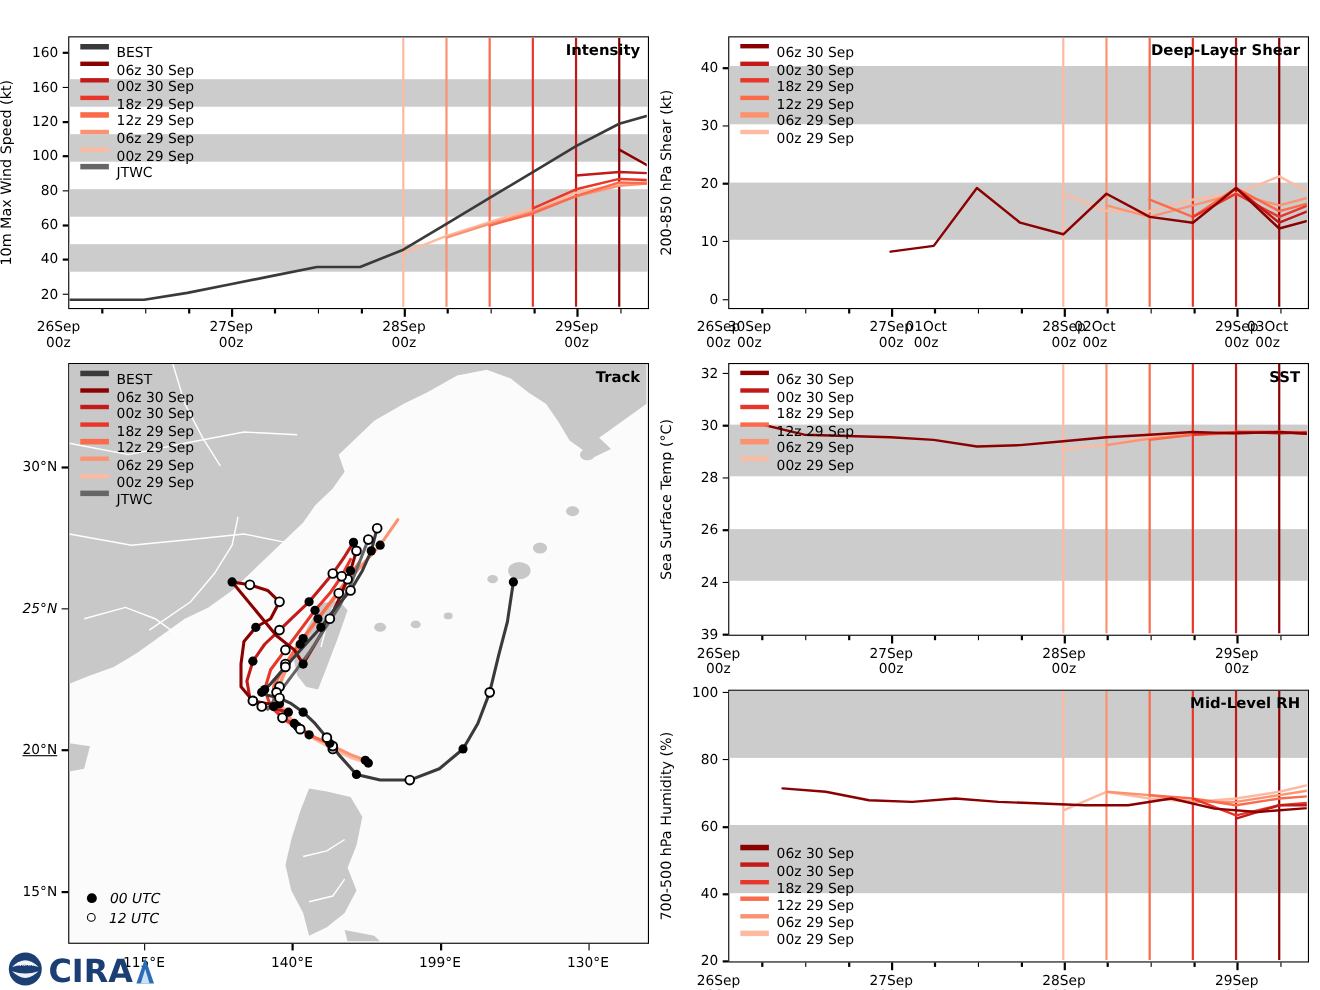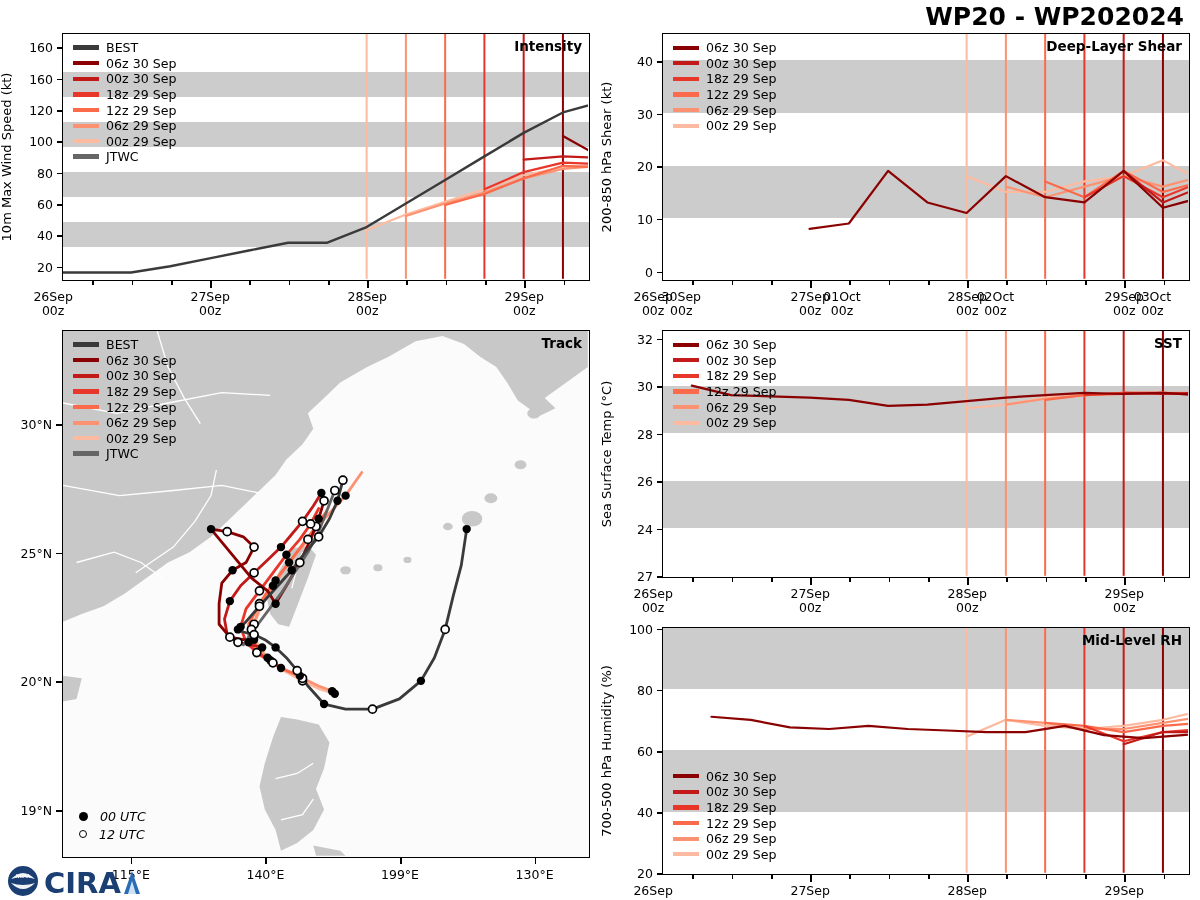--- a/index.html
+++ b/index.html
@@ -48,39 +48,38 @@
   .xtick {
     position: absolute; text-align: center;
     font-size: 12.5px; color: #000; white-space: nowrap;
     transform: translateX(-50%);
     line-height: 1.15;
   }
   .tickmark { position: absolute; background: #000; }
 
   
   .legend { position: absolute; z-index: 14; }
-  .legend-row { display: flex; align-items: center; height: 15.6px; }
+  .legend-row { display: flex; height: 15.6px; }
   .legend-swatch { width: 26px; height: 4.2px; margin-right: 7px; flex: 0 0 auto; }
   .legend-swatch.thick { height: 5px; }
   .legend-label { font-size: 12.6px; color: #000; white-space: nowrap; }
 
   .map-legend-row { display:flex; align-items:center; height: 18px; font-style: italic; }
   .map-dot { width: 9px; height: 9px; border-radius: 50%; margin: 0 12px 0 4px; flex:0 0 auto; }
   .map-dot.filled { background: #000; }
   .map-dot.open { background: #fff; border: 1.6px solid #000; width: 8px; height: 8px; }
 
   svg { display: block; }
 
   .logo { position: absolute; left: 6px; top: 862px; width: 140px; height: 38px; }
 </style>
 </head>
 <body>
 <div id="root">
 
-<div class="title-right">WP20 - WP202024</div>
 
 <div class="panel" id="panel-intensity" style="left:62px; top:33px; width:528px; height:248px;">
       <div class="plotbox">
         <div class="band" style="top: 188.308px; height: 25.1077px;"></div>
         <div class="band" style="top: 138.092px; height: 25.1077px;"></div>
         <div class="band" style="top: 87.8769px; height: 25.1077px;"></div>
         <div class="band" style="top: 37.6615px; height: 25.1077px;"></div>
         <svg width="524.8" height="244.8" style="position: absolute; left: 0px; top: 0px;">
           <line x1="303.6249376558603" x2="303.6249376558603" y1="0" y2="244.8" stroke="#fcbba1" stroke-width="2"></line>
           <line x1="342.88678304239403" x2="342.88678304239403" y1="0" y2="244.8" stroke="#fc9272" stroke-width="2"></line>
@@ -288,21 +287,21 @@
             <span class="legend-swatch" style="background: rgb(252, 146, 114);"></span>
             <span class="legend-label">06z 29 Sep</span>
           </div>
           <div class="legend-row">
             <span class="legend-swatch" style="background: rgb(252, 187, 161);"></span>
             <span class="legend-label">00z 29 Sep</span>
           </div>
         </div>
       </div>
       <div class="tickmark" style="left: -5px; top: 246.4px; width: 5px; height: 1.6px;"></div>
-      <div class="ytick" style="right: 537px; top: 246.4px;">27</div>
+      <div class="ytick" style="right: 537px; top: 246.4px;">39</div>
       <div class="tickmark" style="left: -5px; top: 198.866px; width: 5px; height: 1.6px;"></div>
       <div class="ytick" style="right: 537px; top: 198.866px;">24</div>
       <div class="tickmark" style="left: -5px; top: 151.332px; width: 5px; height: 1.6px;"></div>
       <div class="ytick" style="right: 537px; top: 151.332px;">26</div>
       <div class="tickmark" style="left: -5px; top: 103.798px; width: 5px; height: 1.6px;"></div>
       <div class="ytick" style="right: 537px; top: 103.798px;">28</div>
       <div class="tickmark" style="left: -5px; top: 56.2641px; width: 5px; height: 1.6px;"></div>
       <div class="ytick" style="right: 537px; top: 56.2641px;">30</div>
       <div class="tickmark" style="left: -5px; top: 8.7301px; width: 5px; height: 1.6px;"></div>
       <div class="ytick" style="right: 537px; top: 8.7301px;">32</div>
@@ -530,25 +529,25 @@
             <span class="map-dot filled"></span>
             <span class="legend-label">00 UTC</span>
           </div>
           <div class="map-legend-row">
             <span class="map-dot open"></span>
             <span class="legend-label">12 UTC</span>
           </div>
         </div>
       </div>
       <div class="tickmark" style="left: -6px; top: 480.094px; width: 6px; height: 1.6px;"></div>
-      <div class="ytick" style="right: 538px; top: 480.094px;">19°N</div>
+      <div class="ytick" style="right: 538px; top: 480.094px;">15°N</div>
       <div class="tickmark" style="left: -6px; top: 351.467px; width: 6px; height: 1.6px;"></div>
-      <div class="ytick" style="right: 538px; top: 351.467px;">20°N</div>
+      <div class="ytick" style="right: 538px; top: 351.467px; text-decoration: underline;">20°N</div>
       <div class="tickmark" style="left: -6px; top: 222.839px; width: 6px; height: 1.6px;"></div>
-      <div class="ytick" style="right: 538px; top: 222.839px;">25°N</div>
+      <div class="ytick" style="right: 538px; top: 222.839px; font-style: italic;">25°N</div>
       <div class="tickmark" style="left: -6px; top: 94.2118px; width: 6px; height: 1.6px;"></div>
       <div class="ytick" style="right: 538px; top: 94.2118px;">30°N</div>
       <div class="tickmark" style="left: 68.8821px; top: 528px; width: 1.6px; height: 6px;"></div>
       <div class="xtick" style="left: 68.8821px; top: 538px;">115°E</div>
       <div class="tickmark" style="left: 203.446px; top: 528px; width: 1.6px; height: 6px;"></div>
       <div class="xtick" style="left: 203.446px; top: 538px;">140°E</div>
       <div class="tickmark" style="left: 338.01px; top: 528px; width: 1.6px; height: 6px;"></div>
       <div class="xtick" style="left: 338.01px; top: 538px;">199°E</div>
       <div class="tickmark" style="left: 472.574px; top: 528px; width: 1.6px; height: 6px;"></div>
       <div class="xtick" style="left: 472.574px; top: 538px;">130°E</div>

